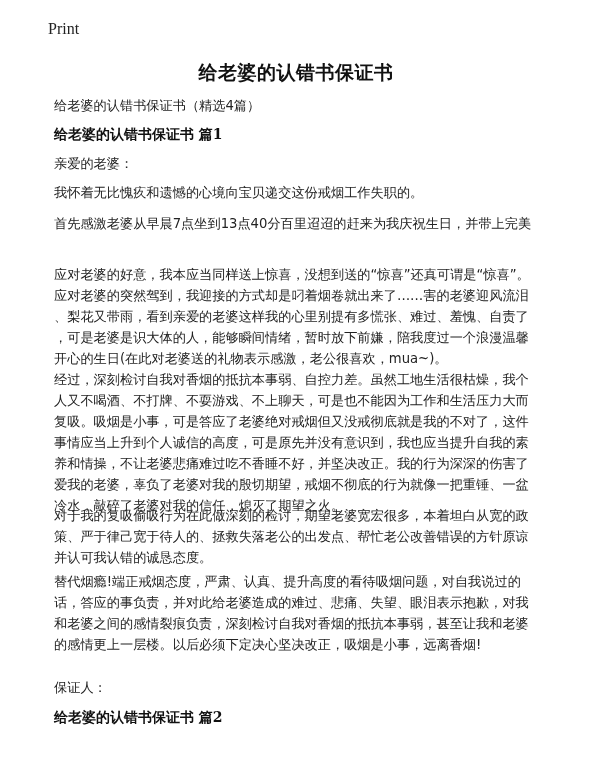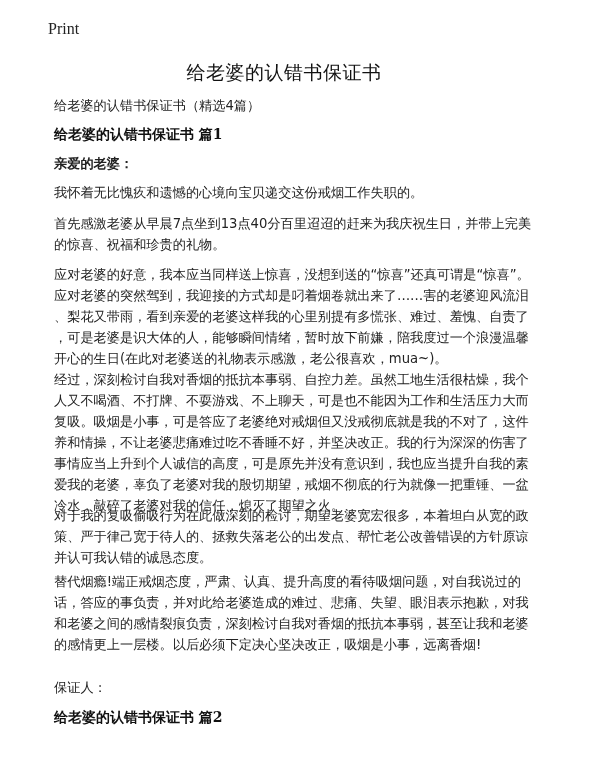--- a/index.html
+++ b/index.html
@@ -8,69 +8,68 @@
       color: #1a1a1a;
       font-family: "DejaVu Sans", "Liberation Sans", sans-serif;
     }
     .page { position: absolute; left: 0; top: 0; width: 600px; height: 776px; }
     .print-label {
       position: absolute; left: 48px; top: 20px;
       font-family: Liberation Serif, serif;
       font-size: 16px; color: #222;
     }
     .doc-title {
-      position: absolute; left: 0; width: 568px; top: 60px; text-align: center;
-      font-size: 19px; font-weight: normal; color: #111; letter-spacing: 0.5px;
+      position: absolute; left: 12px; width: 568px; top: 60px; text-align: center;
+      font-size: 19px; font-weight: bold; color: #111; letter-spacing: 0.5px;
     }
     .block { position: absolute; left: 54px; width: 520px; font-size: 13.2px; color: #222; }
     .line { display: block; height: 21px; line-height: 21px; white-space: nowrap; }
     .heading { font-weight: bold; font-family: "DejaVu Serif", "Liberation Serif", serif; font-size: 14px; color: #111; }
   </style>
 </head>
 <body>
 
 <div class="page">
   <div class="print-label">Print</div>
   <div class="doc-title">给老婆的认错书保证书</div>
 
   <div class="block" style="top:95px;">
     <span class="line">给老婆的认错书保证书（精选4篇）</span>
   </div>
 
   <div class="block heading" style="top:124px;">
     <span class="line">给老婆的认错书保证书 篇1</span>
   </div>
 
-  <div class="block" style="top:153px;font-weight:bold;">
+  <div class="block" style="top:153px;">
     <span class="line">亲爱的老婆：</span>
   </div>
 
   <div class="block" style="top:182px;">
     <span class="line">我怀着无比愧疚和遗憾的心境向宝贝递交这份戒烟工作失职的。</span>
   </div>
 
   <div class="block" style="top:213px;">
     <span class="line">首先感激老婆从早晨7点坐到13点40分百里迢迢的赶来为我庆祝生日，并带上完美</span>
-    <span class="line">的惊喜、祝福和珍贵的礼物。</span>
   </div>
 
   <div class="block" style="top:264px;">
     <span class="line">应对老婆的好意，我本应当同样送上惊喜，没想到送的“惊喜”还真可谓是“惊喜”。</span>
     <span class="line">应对老婆的突然驾到，我迎接的方式却是叼着烟卷就出来了……害的老婆迎风流泪</span>
     <span class="line">、梨花又带雨，看到亲爱的老婆这样我的心里别提有多慌张、难过、羞愧、自责了</span>
     <span class="line">，可是老婆是识大体的人，能够瞬间情绪，暂时放下前嫌，陪我度过一个浪漫温馨</span>
     <span class="line">开心的生日(在此对老婆送的礼物表示感激，老公很喜欢，mua~)。</span>
   </div>
 
   <div class="block" style="top:369px;">
     <span class="line">经过，深刻检讨自我对香烟的抵抗本事弱、自控力差。虽然工地生活很枯燥，我个</span>
     <span class="line">人又不喝酒、不打牌、不耍游戏、不上聊天，可是也不能因为工作和生活压力大而</span>
     <span class="line">复吸。吸烟是小事，可是答应了老婆绝对戒烟但又没戒彻底就是我的不对了，这件</span>
+    <span class="line">事情应当上升到个人诚信的高度，可是原先并没有意识到，我也应当提升自我的素</span>
     <span class="line">养和情操，不让老婆悲痛难过吃不香睡不好，并坚决改正。我的行为深深的伤害了</span>
-    <span class="line">事情应当上升到个人诚信的高度，可是原先并没有意识到，我也应当提升自我的素</span>
     <span class="line">爱我的老婆，辜负了老婆对我的殷切期望，戒烟不彻底的行为就像一把重锤、一盆</span>
     <span class="line">冷水，敲碎了老婆对我的信任，熄灭了期望之火。</span>
   </div>
 
   <div class="block" style="top:505px;">
     <span class="line">对于我的复吸偷吸行为在此做深刻的检讨，期望老婆宽宏很多，本着坦白从宽的政</span>
     <span class="line">策、严于律己宽于待人的、拯救失落老公的出发点、帮忙老公改善错误的方针原谅</span>
     <span class="line">并认可我认错的诚恳态度。</span>
   </div>
 

